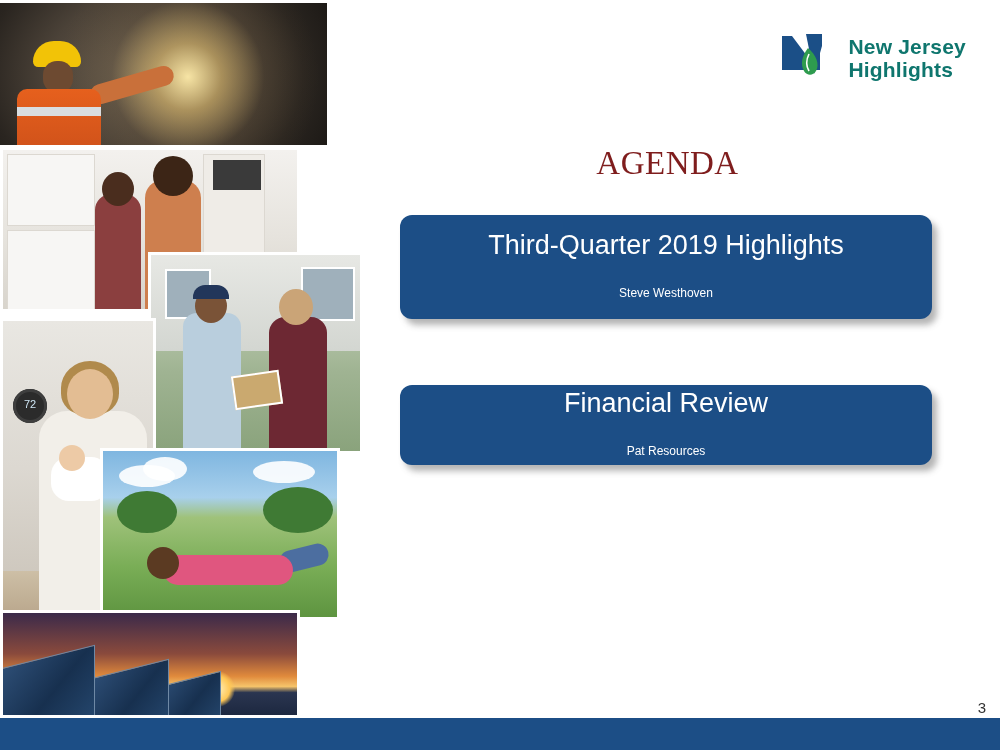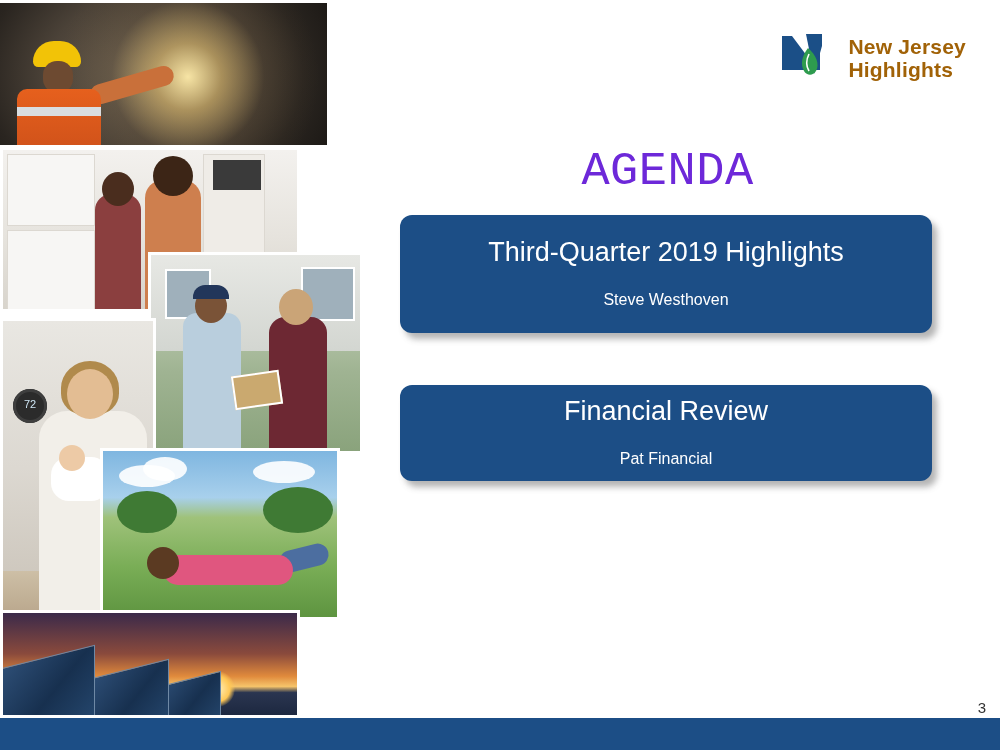--- a/index.html
+++ b/index.html
@@ -252,66 +252,66 @@
     display: flex;
     align-items: center;
     gap: 8px;
   }
   .logo-mark {
     width: 64px;
     height: 64px;
     position: relative;
   }
   .logo-text {
-    color: #a16207;
+    color: #0f766e;
     font-weight: bold;
     font-size: 21px;
     line-height: 23px;
     letter-spacing: .2px;
     font-family: "Liberation Sans", sans-serif;
   }
 
   
   .agenda-title {
     position: absolute;
     left: 400px;
     top: 145px;
     width: 535px;
     text-align: center;
-    font-size: 47px;
-    color: #6d28d9;
-    font-family: Liberation Mono, monospace;
+    font-size: 33px;
+    color: #7f1d1d;
+    font-family: Liberation Serif, serif;
     letter-spacing: .5px;
   }
 
   
   .item {
     position: absolute;
     left: 400px;
     width: 532px;
     background: #1c4e86;
     border-radius: 12px;
     color: #ffffff;
     text-align: center;
     box-shadow: 5px 6px 6px rgba(90,90,90,0.45);
     display: flex;
     flex-direction: column;
     align-items: center;
     justify-content: center;
   }
-  .item-1 { top: 215px; height: 118px; }
-  .item-2 { top: 385px; height: 96px; }
+  .item-1 { top: 215px; height: 104px; }
+  .item-2 { top: 385px; height: 80px; }
   .item-3 { top: 553px; height: 90px; }
 
   .item-title {
     font-size: 27px;
     line-height: 32px;
   }
   .item-sub {
-    font-size: 16px;
+    font-size: 12px;
     line-height: 26px;
     margin-top: 19px;
   }
 
   
   .footer-bar {
     position: absolute;
     left: 0;
     bottom: 0;
     width: 1000px;
@@ -422,20 +422,20 @@
 
   <div class="agenda-title">AGENDA</div>
 
   <div class="item item-1">
     <div class="item-title">Third-Quarter 2019 Highlights</div>
     <div class="item-sub">Steve Westhoven</div>
   </div>
 
   <div class="item item-2">
     <div class="item-title">Financial Review</div>
-    <div class="item-sub">Pat Financial</div>
+    <div class="item-sub">Pat Resources</div>
   </div>
 
 
   <div class="page-num">3</div>
   <div class="footer-bar"></div>
 
 </div>
 
 </body></html>

